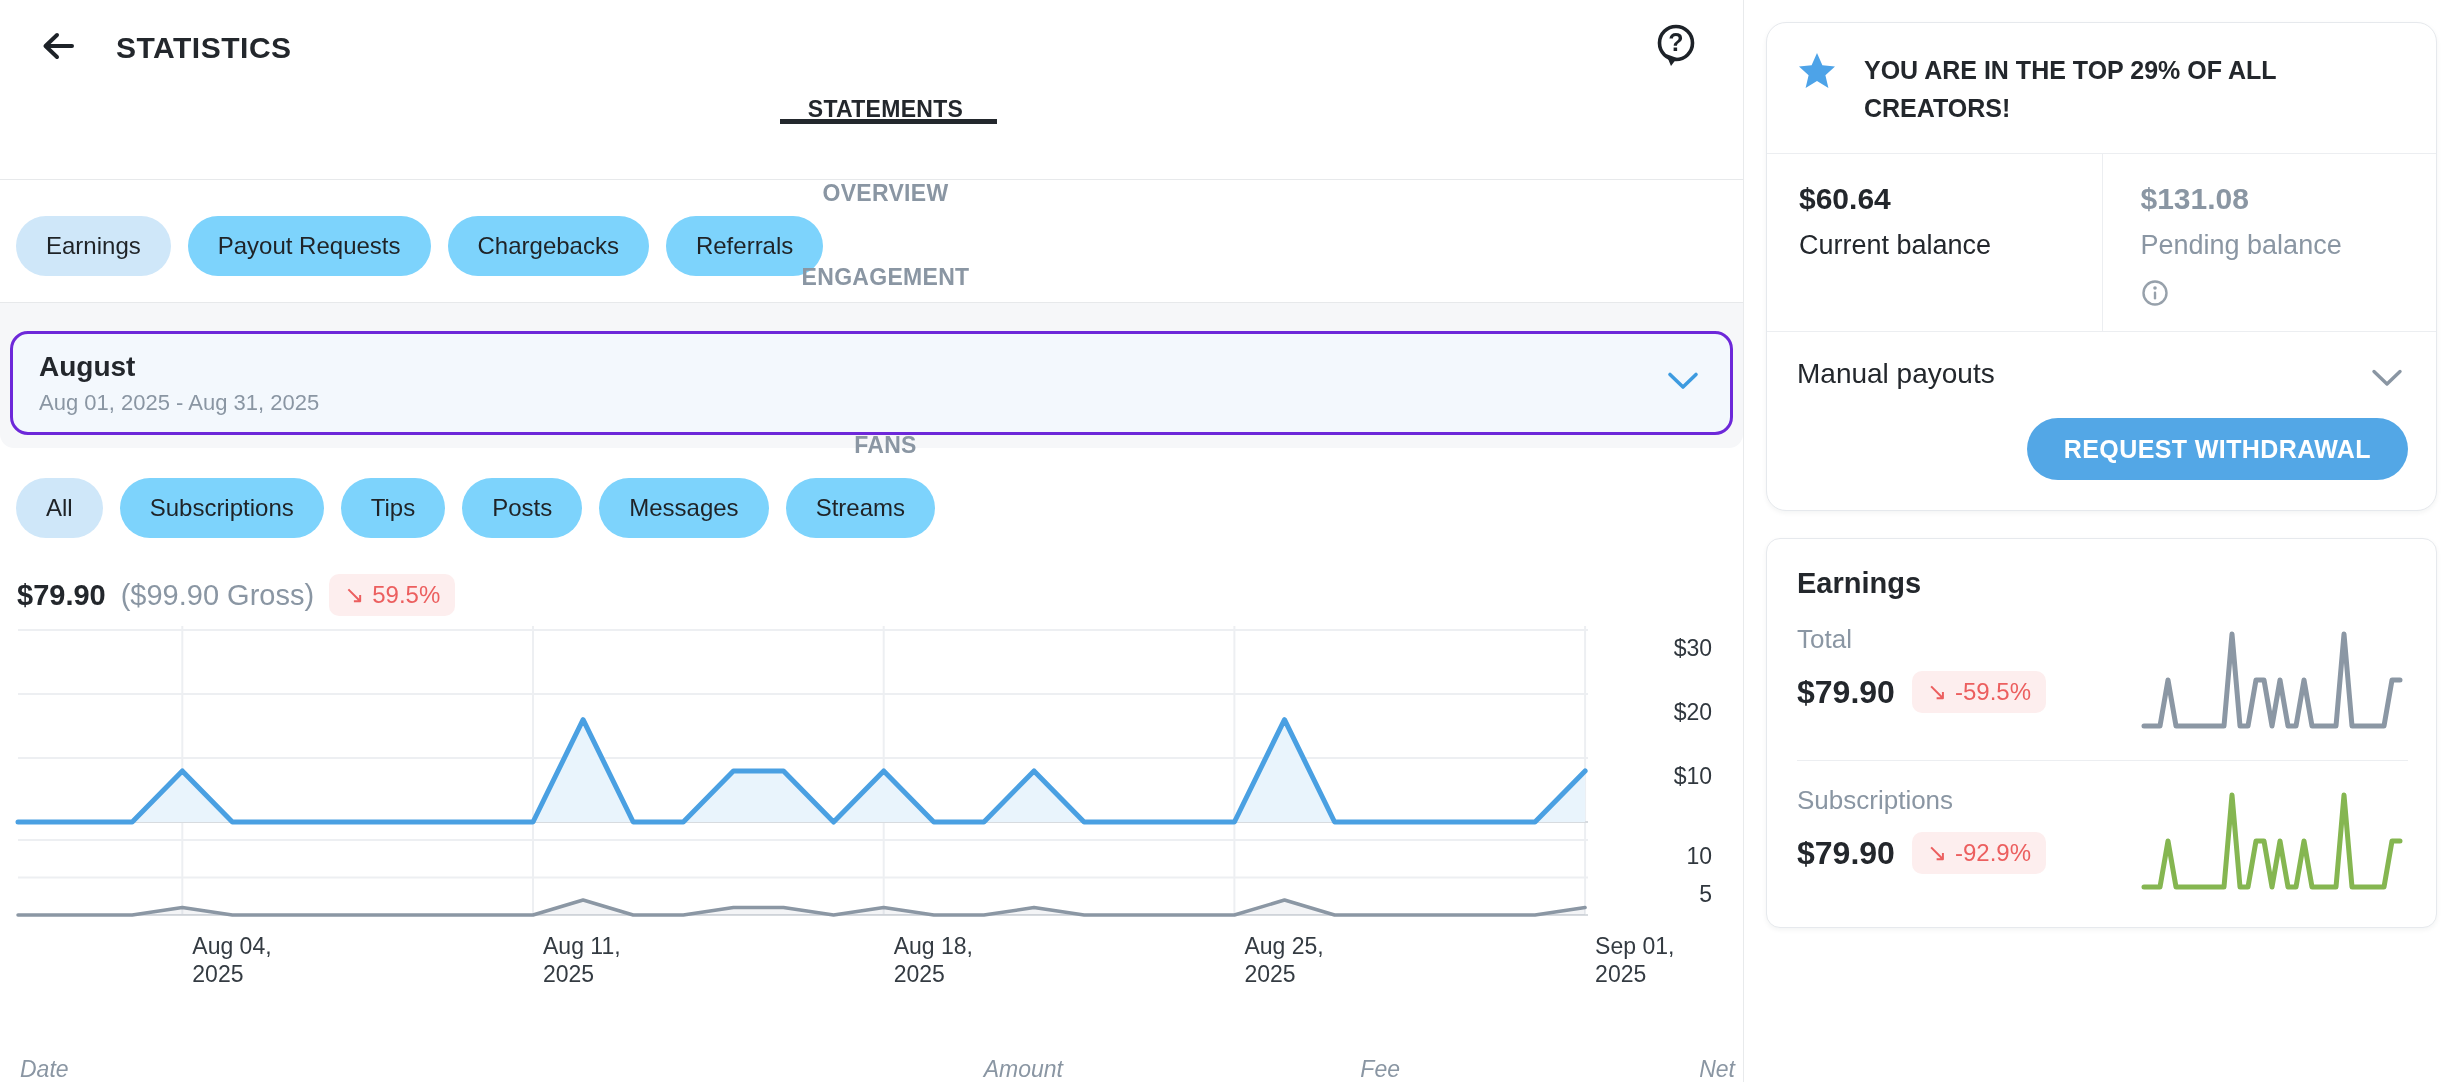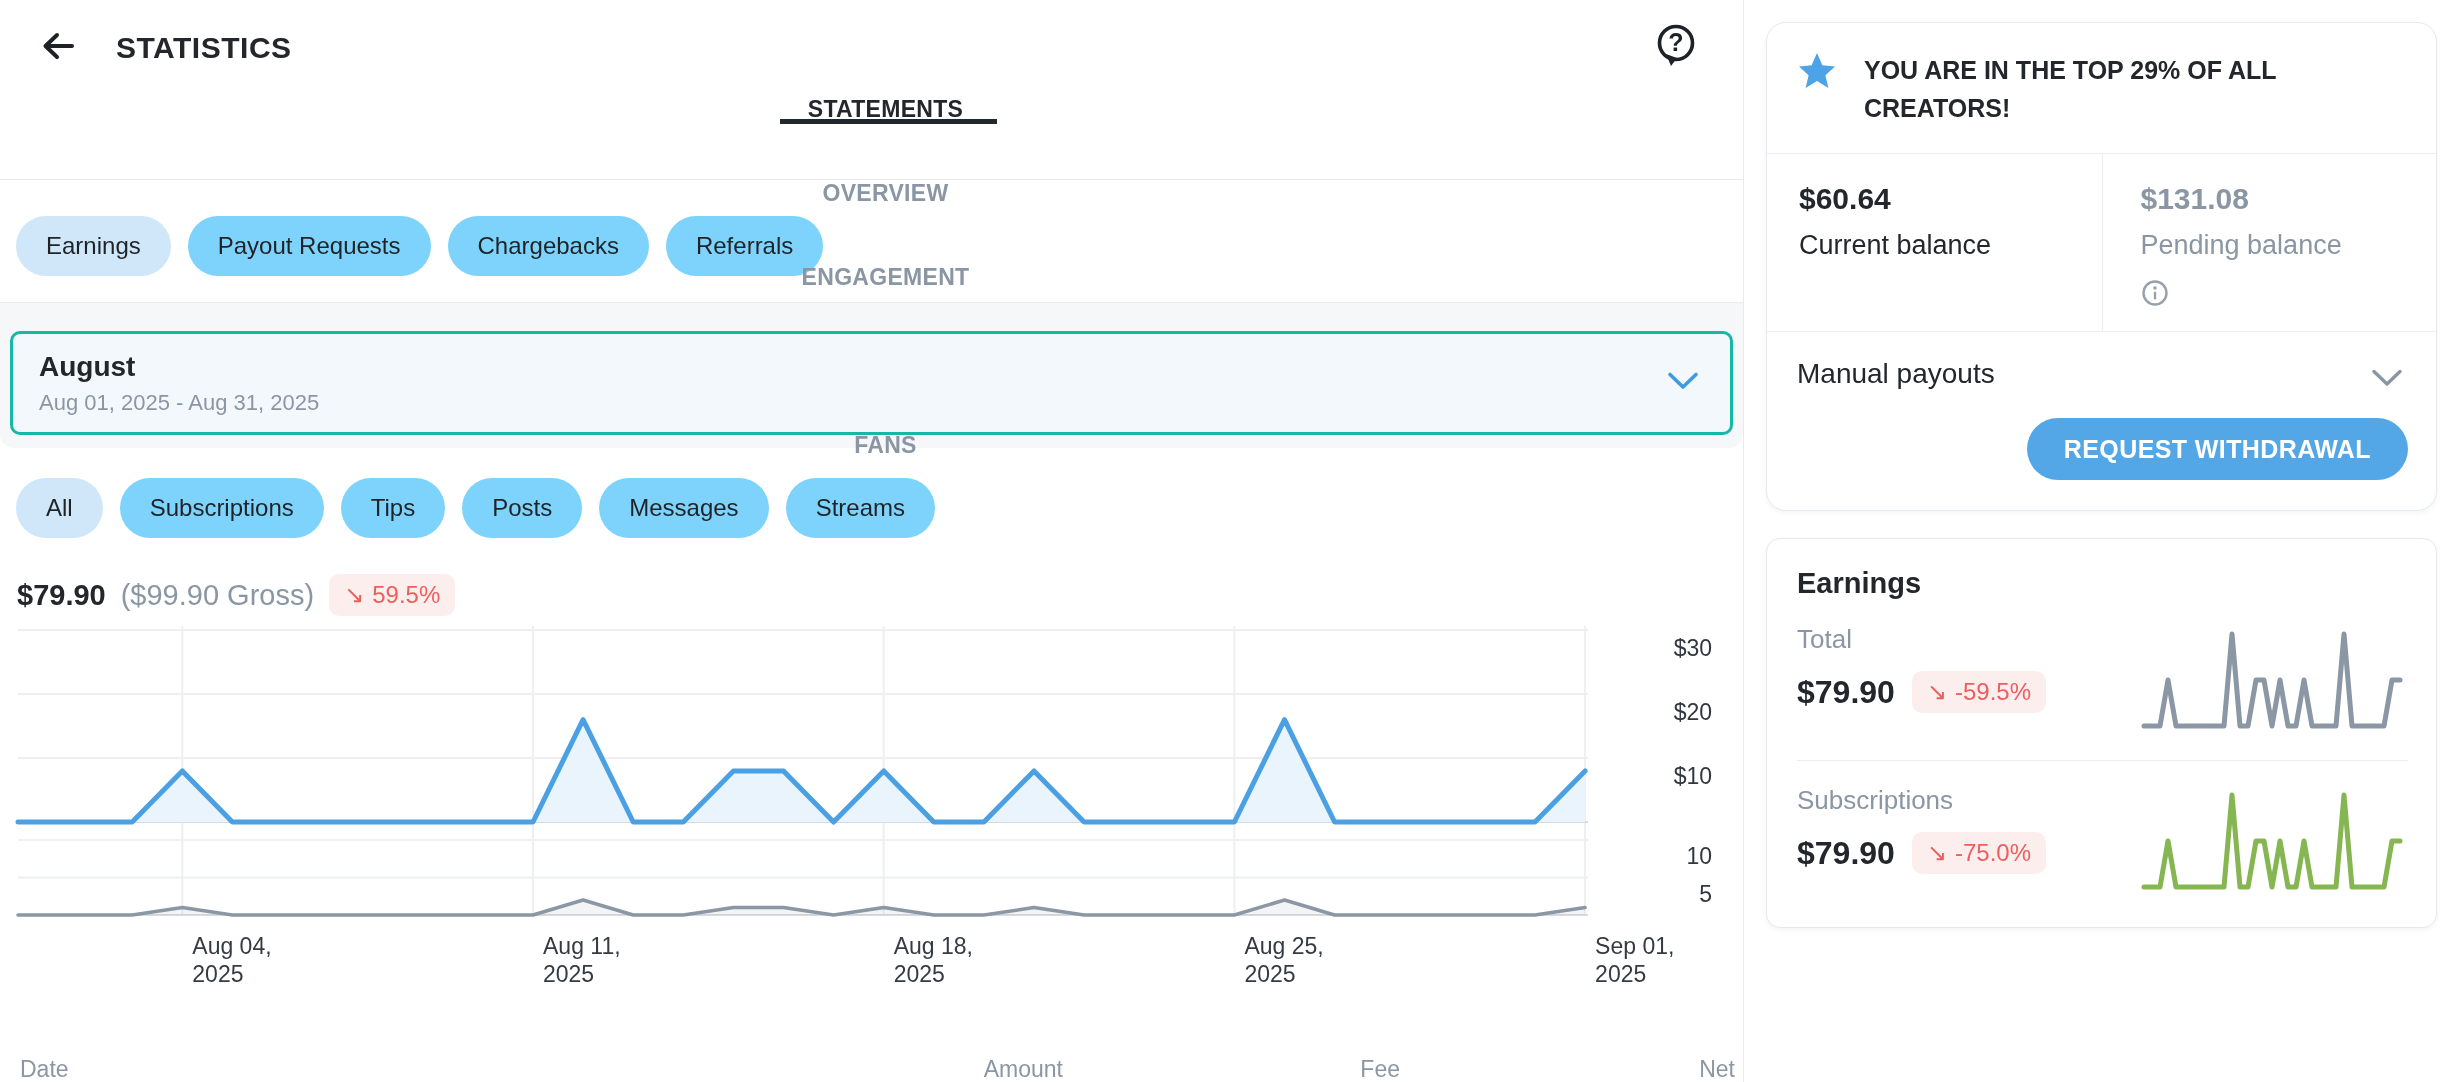--- a/index.html
+++ b/index.html
@@ -19,39 +19,39 @@
   .tab.active { color:#23272c; }
   .tab.active::after { content:""; position:absolute; left:-28px; right:-34px; bottom:-1px; height:5px; background:#23282d; }
 
   
   .pill-row { display:flex; gap:17px; margin:36px 0 26px 16px; }
   .pill { height:60px; border-radius:30px; background:#7dd3fc; display:flex; align-items:center; padding:0 30px; font-size:24px; color:#1f2327; cursor:pointer; white-space:nowrap; }
   .pill.active { background:#cfe7f9; }
 
   
   .period-section { border-top:1px solid #e7e9eb; background:#f6f7f9; padding:28px 10px 13px 10px; border-bottom-left-radius:14px; border-bottom-right-radius:14px; }
-  .period-box { position:relative; height:104px; border:3px solid #14b8a6; border-radius:10px; background:#f3f8fd; display:flex; flex-direction:column; justify-content:center; padding:0 26px; cursor:pointer; }
+  .period-box { position:relative; height:104px; border:3px solid #6d28d9; border-radius:18px; background:#f3f8fd; display:flex; flex-direction:column; justify-content:center; padding:0 26px; cursor:pointer; }
   .period-month { font-size:28px; font-weight:700; color:#23272c; }
   .period-range { font-size:22px; color:#8a96a3; margin-top:7px; }
   .period-chevron { position:absolute; right:30px; top:50%; transform:translateY(-50%); }
 
   .type-row { margin:30px 0 0 16px; }
 
   
   .summary { display:flex; align-items:center; gap:15px; margin:32px 0 0 17px; height:50px; }
   .sum-net { font-size:29px; font-weight:700; color:#23272c; }
   .sum-gross { font-size:29px; color:#8a96a3; }
   .badge { display:inline-flex; align-items:center; gap:8px; background:#fdeeee; color:#ec5f5f; font-size:24px; border-radius:10px; padding:9px 15px; line-height:1; }
   .badge .arr { font-size:24px; }
 
   #main-chart { display:block; margin-top:2px; }
 
   
   .table-head { position:absolute; top:1056px; left:0; width:1735px; font-size:23px; color:#8a96a3; }
-  .table-head span { position:absolute; top:0; }
+  .table-head span { position:absolute; top:0;font-style:italic; }
   .th-date { left:20px; }
   .th-amount { left:863px; width:200px; text-align:right; }
   .th-fee { left:1200px; width:200px; text-align:right; }
   .th-net { left:1535px; width:200px; text-align:right; }
 
   
   .sidebar { position:absolute; left:1743px; top:0; width:719px; height:1082px; background:#fff; border-left:1px solid #e8eaec; }
   .card { background:#fff; border:1px solid #e6e9ed; border-radius:14px; box-shadow:0 2px 5px rgba(25,35,45,.05); margin:0 25px 0 22px; }
   .card1 { margin-top:22px;border-radius:20px; }
   .banner { display:flex; padding:28px 28px 26px 30px; }
@@ -253,21 +253,21 @@
           <polyline points="4,102.0 12,102.0 20,102.0 28,56.0 36,102.0 44,102.0 52,102.0 60,102.0 68,102.0 76,102.0 84,102.0 92,10.0 100,102.0 108,102.0 116,56.0 124,56.0 132,102.0 140,56.0 148,102.0 156,102.0 164,56.0 172,102.0 180,102.0 188,102.0 196,102.0 204,10.0 212,102.0 220,102.0 228,102.0 236,102.0 244,102.0 252,56.0 260,56.0" fill="none" stroke="#8b97a4" stroke-width="5" stroke-linejoin="round" stroke-linecap="round"></polyline>
         </svg>
     </div>
     <div class="earn-row">
       <div>
         <div class="earn-label">Subscriptions</div>
         <div class="earn-valrow">
           <span class="earn-value">$79.90</span>
           <span class="badge">
             <span class="arr">↘</span>
-            <span>-75.0%</span>
+            <span>-92.9%</span>
           </span>
         </div>
       </div>
       <svg class="sparkline" width="268" height="110">
           <polyline points="4,102.0 12,102.0 20,102.0 28,56.0 36,102.0 44,102.0 52,102.0 60,102.0 68,102.0 76,102.0 84,102.0 92,10.0 100,102.0 108,102.0 116,56.0 124,56.0 132,102.0 140,56.0 148,102.0 156,102.0 164,56.0 172,102.0 180,102.0 188,102.0 196,102.0 204,10.0 212,102.0 220,102.0 228,102.0 236,102.0 244,102.0 252,56.0 260,56.0" fill="none" stroke="#85b651" stroke-width="5" stroke-linejoin="round" stroke-linecap="round"></polyline>
         </svg>
     </div>
   </div>
 
 </div>

